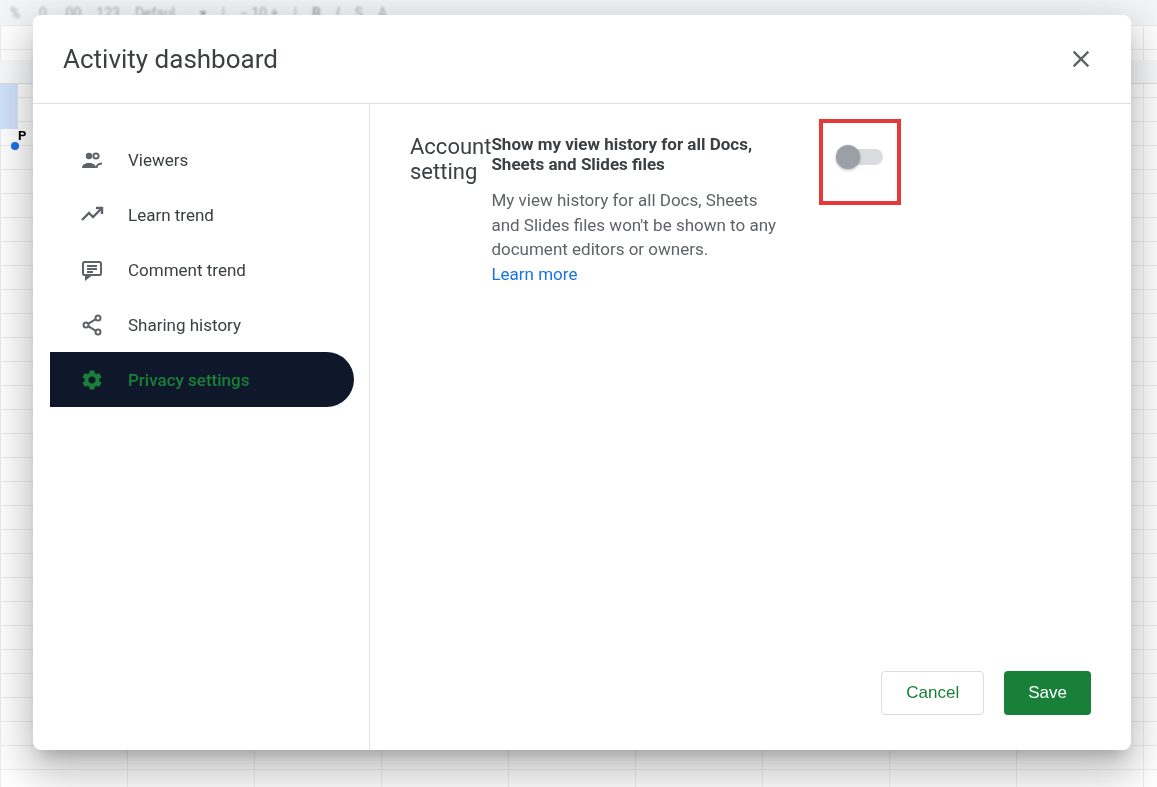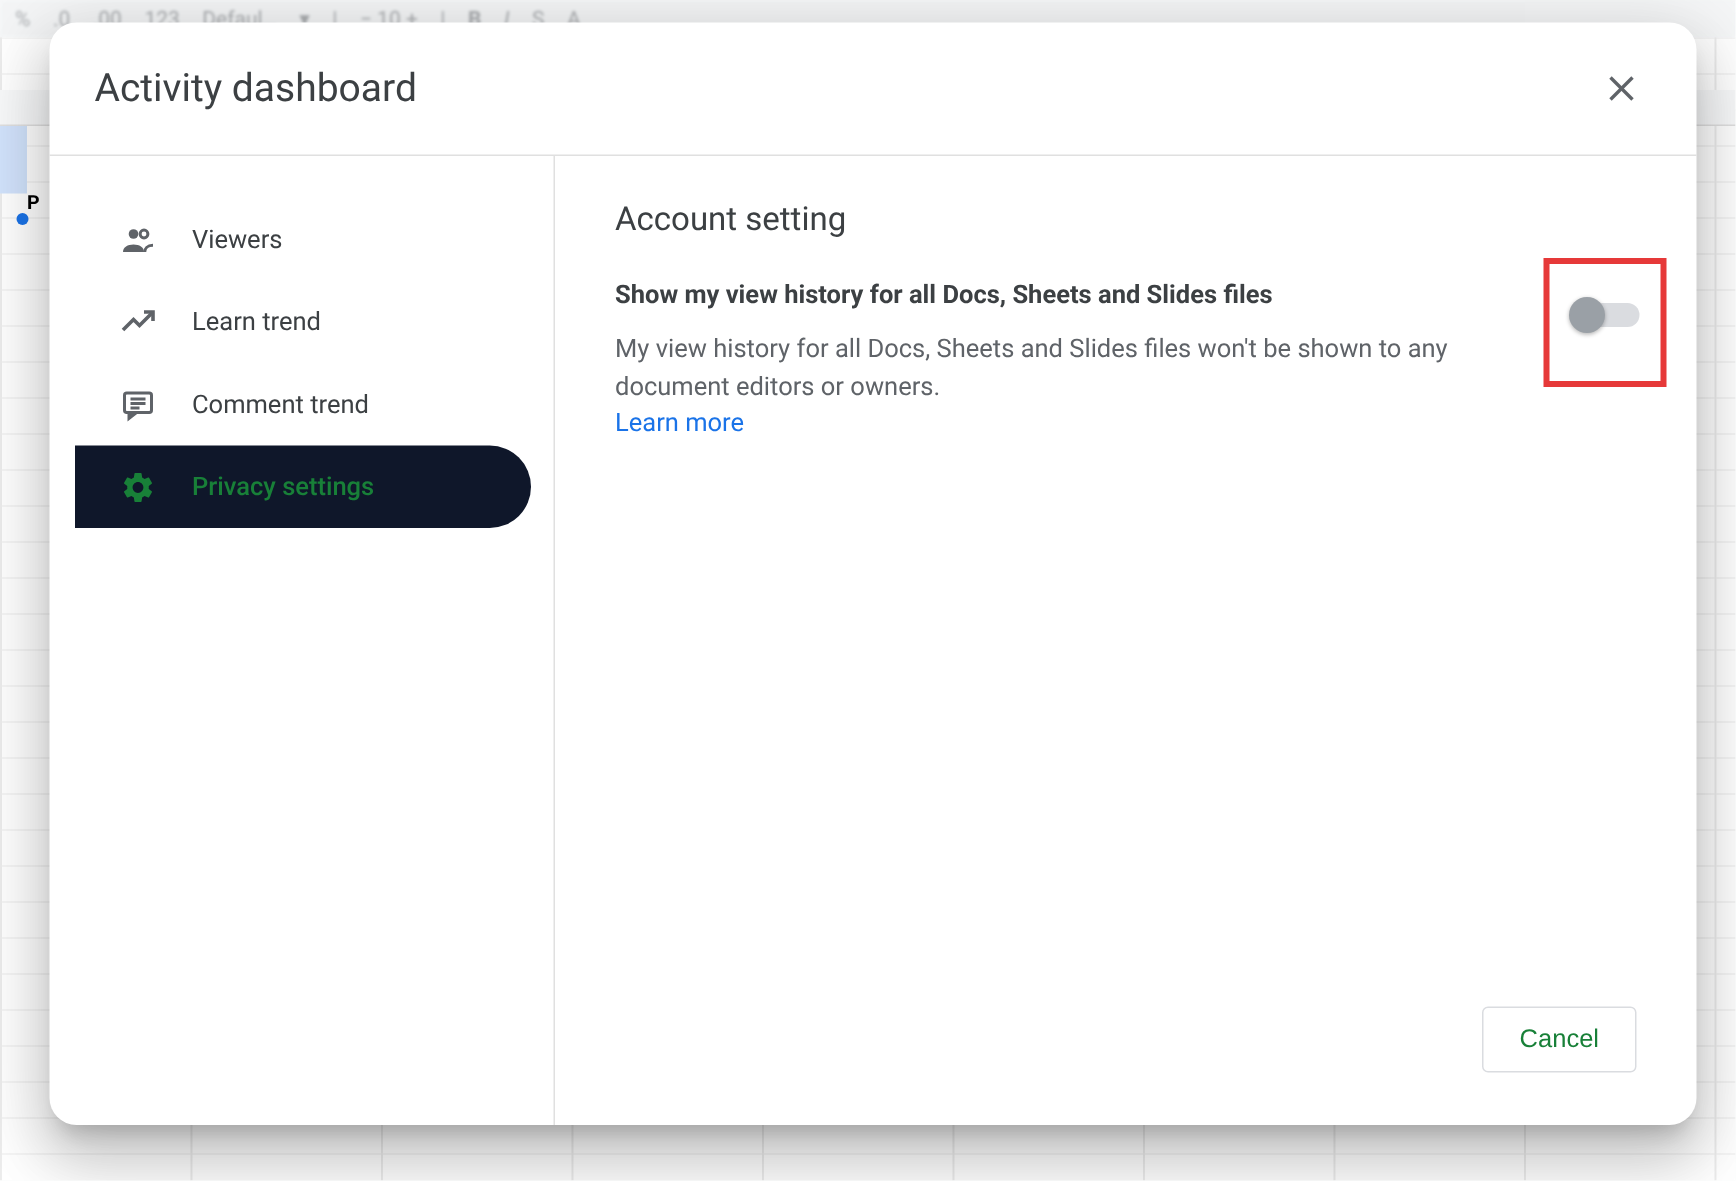--- a/index.html
+++ b/index.html
@@ -94,21 +94,21 @@
       inset: 0;
       background: rgba(0,0,0,0);
     }
     .modal {
       position: absolute;
       left: 33px;
       top: 15px;
       width: 1098px;
       height: 735px;
       background: white;
-      border-radius: 18px;
+      border-radius: 8px;
       box-shadow: 0 11px 15px -7px rgba(0,0,0,.2), 0 24px 38px 3px rgba(0,0,0,.14), 0 9px 46px 8px rgba(0,0,0,.12);
       display: flex;
       flex-direction: column;
       justify-content: center;
     }
     .modal-header {
       display: flex;
       align-items: center;
       justify-content: space-between;
       padding: 24px 30px 24px 30px;
@@ -170,21 +170,21 @@
       color: #188038;
     }
     .sidebar-item.active .label {
       color: #188038;
       font-weight: 500;
     }
     .content {
       flex: 1;
       padding: 30px 40px;
       display: flex;
-      flex-direction: column;
+      flex-direction: row;
     }
     .section-title {
       font-size: 22px;
       font-weight: 400;
       color: #3c4043;
       margin-bottom: 28px;
     }
     .setting-row {
       display: flex;
       justify-content: space-between;
@@ -335,20 +335,32 @@
             <rect x="3" y="4" width="18" height="13" rx="1.5"></rect>
             <line x1="7" y1="8" x2="17" y2="8"></line>
             <line x1="7" y1="11" x2="17" y2="11"></line>
             <line x1="7" y1="14" x2="13" y2="14"></line>
             <path d="M6 17 L6 21 L11 17" fill="currentColor"></path>
           </svg>
         </span>
         <span class="label">Comment trend</span>
       </div>
 
+      <div class="sidebar-item">
+        <span class="icon">
+          <svg width="24" height="24" viewBox="0 0 24 24" fill="none" stroke="currentColor" stroke-width="2">
+            <circle cx="18" cy="5" r="2.5"></circle>
+            <circle cx="6" cy="12" r="2.5"></circle>
+            <circle cx="18" cy="19" r="2.5"></circle>
+            <line x1="8.2" y1="10.8" x2="15.8" y2="6.2"></line>
+            <line x1="8.2" y1="13.2" x2="15.8" y2="17.8"></line>
+          </svg>
+        </span>
+        <span class="label">Sharing history</span>
+      </div>
 
       <div class="sidebar-item active">
         <span class="icon">
           <svg width="24" height="24" viewBox="0 0 24 24" fill="currentColor">
             <path d="M19.14,12.94c0.04-0.3,0.06-0.61,0.06-0.94c0-0.32-0.02-0.64-0.07-0.94l2.03-1.58c0.18-0.14,0.23-0.41,0.12-0.61 l-1.92-3.32c-0.12-0.22-0.37-0.29-0.59-0.22l-2.39,0.96c-0.5-0.38-1.03-0.7-1.62-0.94L14.4,2.81c-0.04-0.24-0.24-0.41-0.48-0.41 h-3.84c-0.24,0-0.43,0.17-0.47,0.41L9.25,5.35C8.66,5.59,8.12,5.92,7.63,6.29L5.24,5.33c-0.22-0.08-0.47,0-0.59,0.22L2.74,8.87 C2.62,9.08,2.66,9.34,2.86,9.48l2.03,1.58C4.84,11.36,4.8,11.69,4.8,12s0.02,0.64,0.07,0.94l-2.03,1.58 c-0.18,0.14-0.23,0.41-0.12,0.61l1.92,3.32c0.12,0.22,0.37,0.29,0.59,0.22l2.39-0.96c0.5,0.38,1.03,0.7,1.62,0.94l0.36,2.54 c0.05,0.24,0.24,0.41,0.48,0.41h3.84c0.24,0,0.44-0.17,0.47-0.41l0.36-2.54c0.59-0.24,1.13-0.56,1.62-0.94l2.39,0.96 c0.22,0.08,0.47,0,0.59-0.22l1.92-3.32c0.12-0.22,0.07-0.47-0.12-0.61L19.14,12.94z M12,15.6c-1.98,0-3.6-1.62-3.6-3.6 s1.62-3.6,3.6-3.6s3.6,1.62,3.6,3.6S13.98,15.6,12,15.6z"></path>
           </svg>
         </span>
         <span class="label">Privacy settings</span>
       </div>
 
@@ -365,16 +377,17 @@
         </div>
         <div class="toggle-highlight">
           <div class="toggle">
             <div class="toggle-knob"></div>
           </div>
         </div>
       </div>
 
       <div class="footer">
         <button class="btn btn-cancel">Cancel</button>
+        <button class="btn btn-save">Save</button>
       </div>
     </div>
   </div>
 </div>
 
 </body></html>

